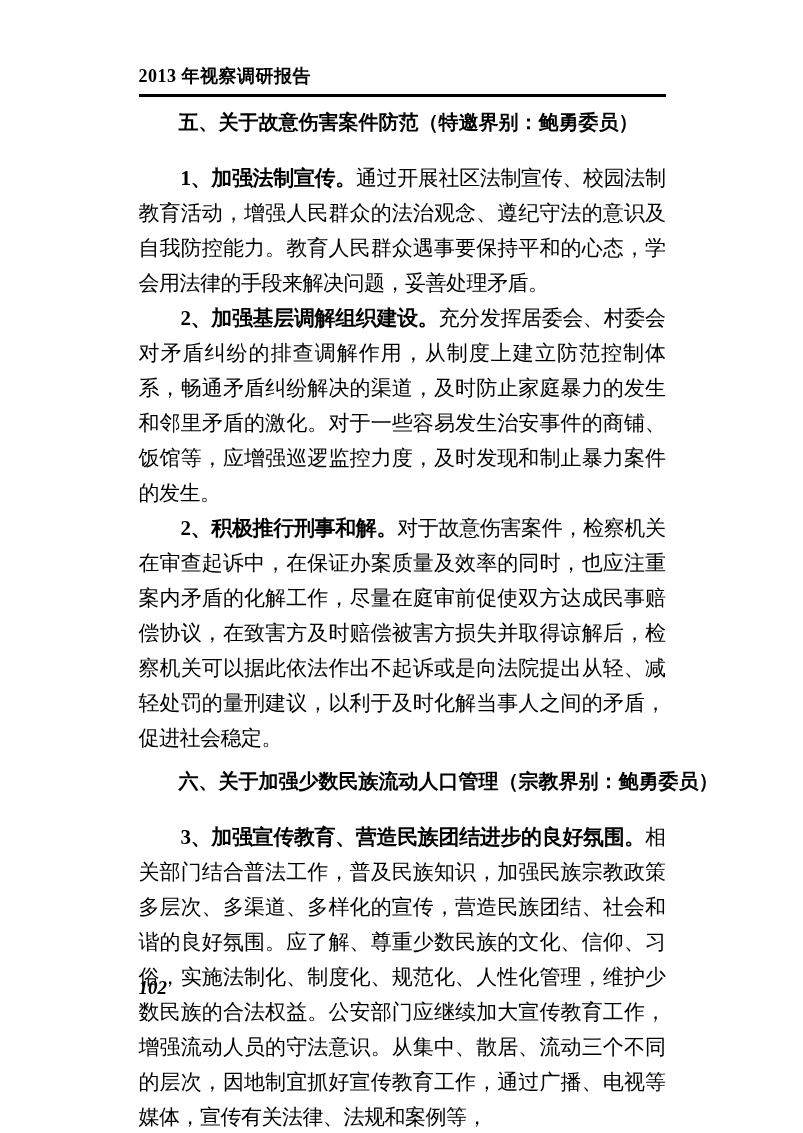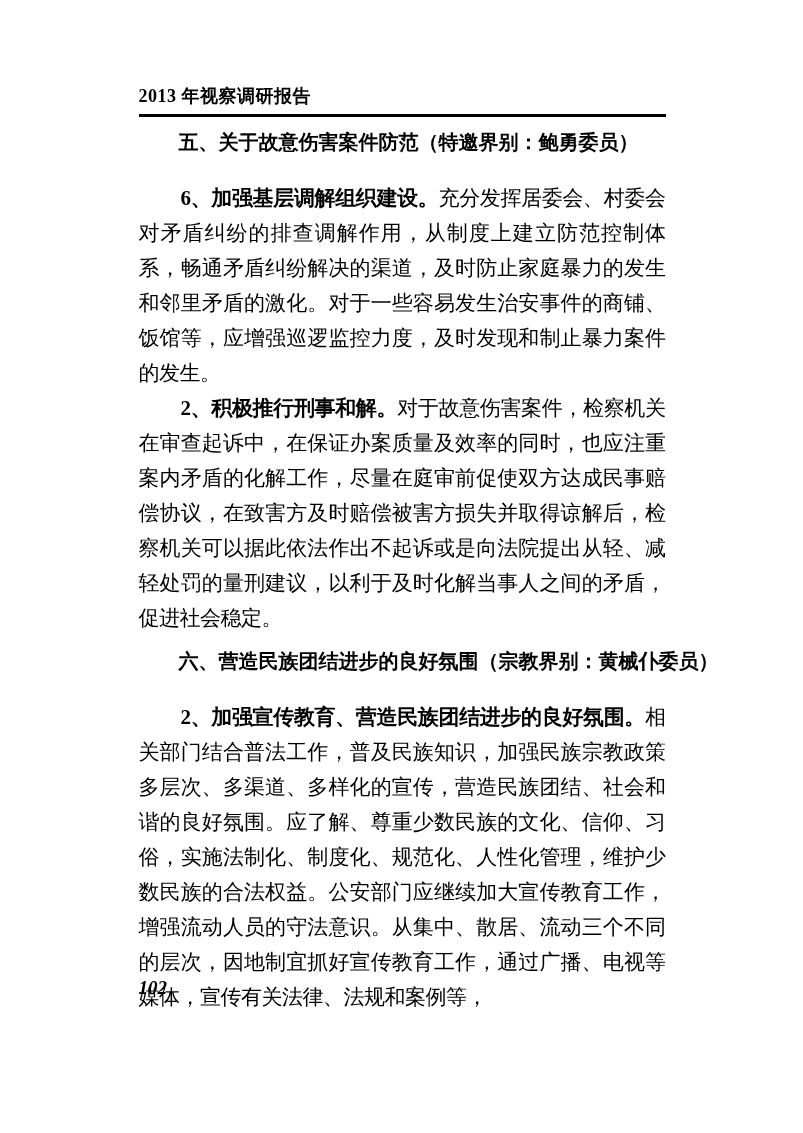--- a/index.html
+++ b/index.html
@@ -4,21 +4,21 @@
 <style>
   * { margin: 0; padding: 0; box-sizing: border-box; }
   html, body { background: #ffffff; }
   .page {
     position: relative;
     width: 710px;
     height: 1133px;
     margin: 0 auto;
     background: #ffffff;
     color: #000000;
-    padding: 84px 91px 0 92px;
+    padding: 64px 91px 0 92px;
     font-family: "Liberation Serif", "DejaVu Serif", serif;
     overflow: hidden;
   }
   .page-header { }
   .header-title {
     font-size: 18px;
     font-weight: bold;
     letter-spacing: 0.5px;
     line-height: 24px;
   }
@@ -67,28 +67,29 @@
 
   <header class="page-header">
     <div class="header-title">2013 年视察调研报告</div>
     <div class="header-rule"></div>
   </header>
 
   <main>
 
     <h2 class="section-heading">五、关于故意伤害案件防范（特邀界别：鲍勇委员）</h2>
 
+    <p class="body-para"><span class="lead">1、加强法制宣传。</span><span>通过开展社区法制宣传、校园法制教育活动，增强人民群众的法治观念、遵纪守法的意识及自我防控能力。教育人民群众遇事要保持平和的心态，学会用法律的手段来解决问题，妥善处理矛盾。</span></p>
 
-    <p class="body-para"><span class="lead">6、加强基层调解组织建设。</span><span>充分发挥居委会、村委会对矛盾纠纷的排查调解作用，从制度上建立防范控制体系，畅通矛盾纠纷解决的渠道，及时防止家庭暴力的发生和邻里矛盾的激化。对于一些容易发生治安事件的商铺、饭馆等，应增强巡逻监控力度，及时发现和制止暴力案件的发生。</span></p>
+    <p class="body-para"><span class="lead">2、加强基层调解组织建设。</span><span>充分发挥居委会、村委会对矛盾纠纷的排查调解作用，从制度上建立防范控制体系，畅通矛盾纠纷解决的渠道，及时防止家庭暴力的发生和邻里矛盾的激化。对于一些容易发生治安事件的商铺、饭馆等，应增强巡逻监控力度，及时发现和制止暴力案件的发生。</span></p>
 
     <p class="body-para"><span class="lead">2、积极推行刑事和解。</span><span>对于故意伤害案件，检察机关在审查起诉中，在保证办案质量及效率的同时，也应注重案内矛盾的化解工作，尽量在庭审前促使双方达成民事赔偿协议，在致害方及时赔偿被害方损失并取得谅解后，检察机关可以据此依法作出不起诉或是向法院提出从轻、减轻处罚的量刑建议，以利于及时化解当事人之间的矛盾，促进社会稳定。</span></p>
 
-    <h2 class="section-heading">六、营造民族团结进步的良好氛围（宗教界别：黄械仆委员）</h2>
+    <h2 class="section-heading">六、关于加强少数民族流动人口管理（宗教界别：鲍勇委员）</h2>
 
-    <p class="body-para"><span class="lead">2、加强宣传教育、营造民族团结进步的良好氛围。</span><span>相关部门结合普法工作，普及民族知识，加强民族宗教政策多层次、多渠道、多样化的宣传，营造民族团结、社会和谐的良好氛围。应了解、尊重少数民族的文化、信仰、习俗，实施法制化、制度化、规范化、人性化管理，维护少数民族的合法权益。公安部门应继续加大宣传教育工作，增强流动人员的守法意识。从集中、散居、流动三个不同的层次，因地制宜抓好宣传教育工作，通过广播、电视等媒体，宣传有关法律、法规和案例等，</span></p>
+    <p class="body-para"><span class="lead">3、加强宣传教育、营造民族团结进步的良好氛围。</span><span>相关部门结合普法工作，普及民族知识，加强民族宗教政策多层次、多渠道、多样化的宣传，营造民族团结、社会和谐的良好氛围。应了解、尊重少数民族的文化、信仰、习俗，实施法制化、制度化、规范化、人性化管理，维护少数民族的合法权益。公安部门应继续加大宣传教育工作，增强流动人员的守法意识。从集中、散居、流动三个不同的层次，因地制宜抓好宣传教育工作，通过广播、电视等媒体，宣传有关法律、法规和案例等，</span></p>
 
   </main>
 
   <footer class="page-footer">
     <div class="page-number">102</div>
   </footer>
 
 </div>
 
 </body></html>

